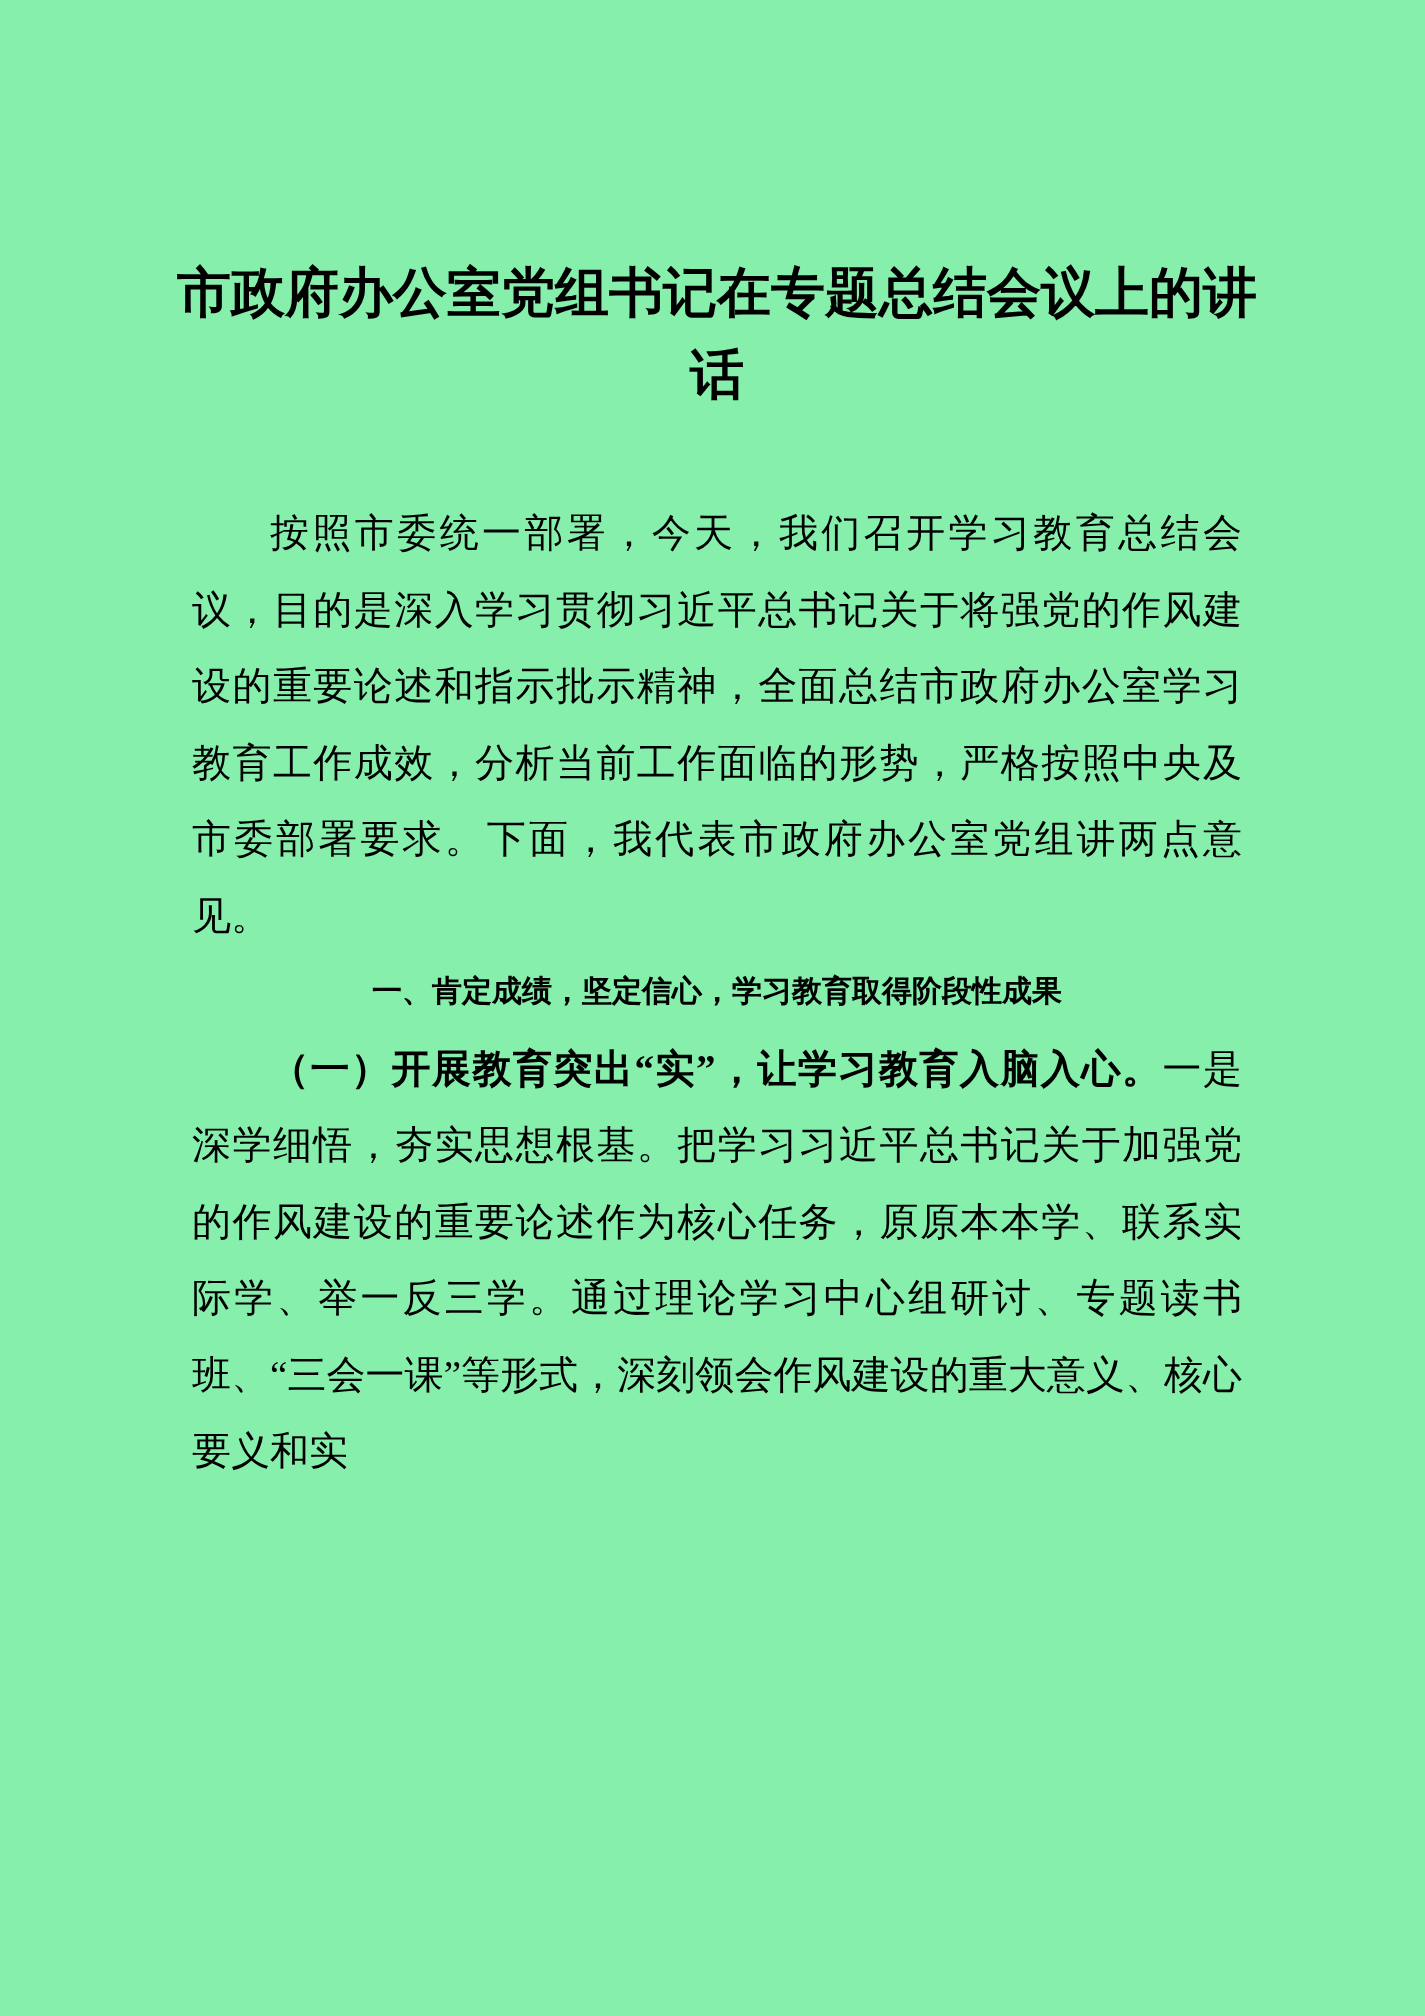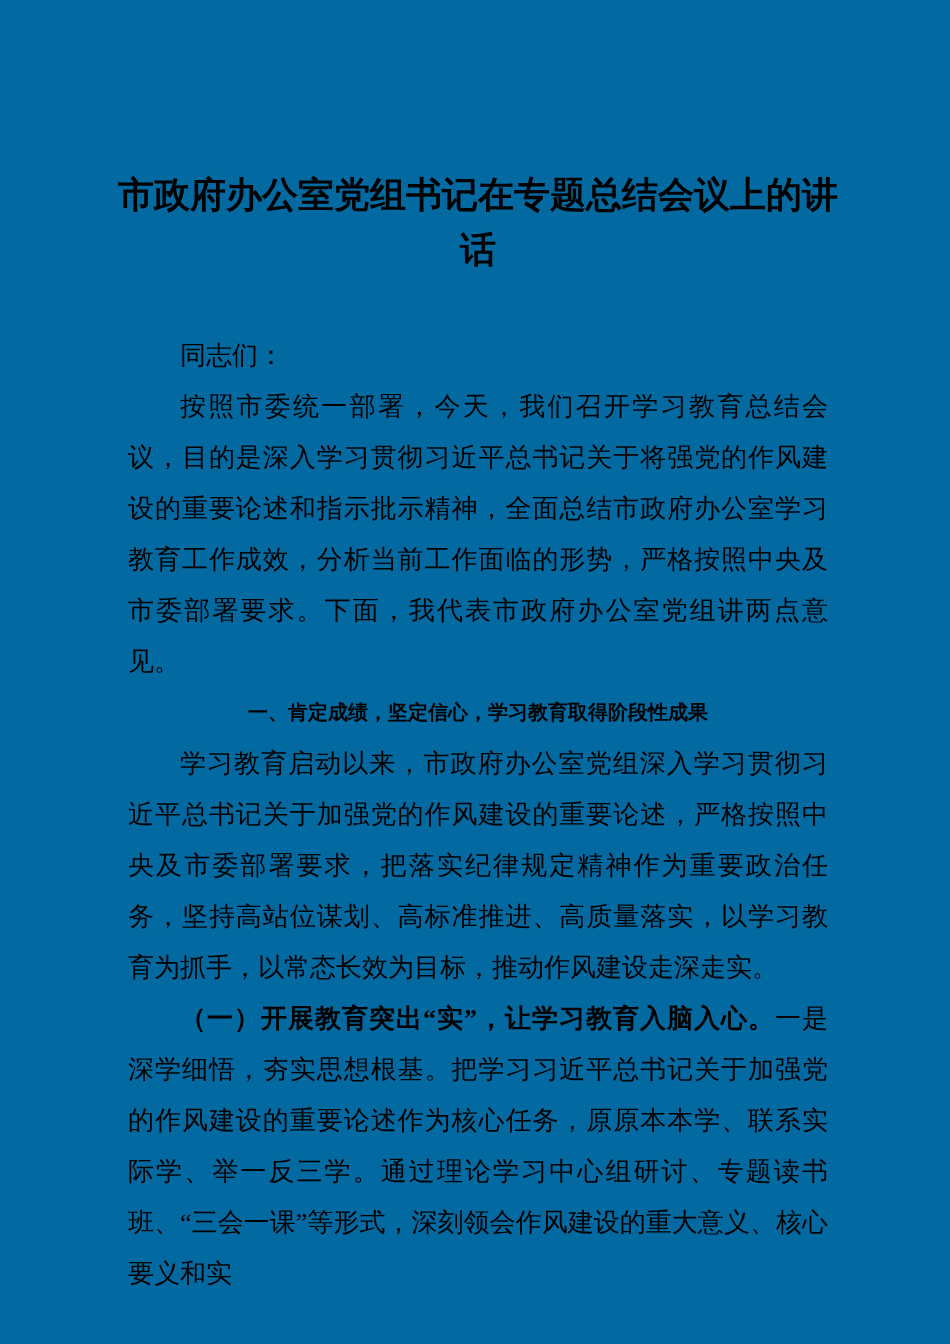--- a/index.html
+++ b/index.html
@@ -4,21 +4,21 @@
 <style>
   html, body {
     margin: 0;
     padding: 0;
     background: #ffffff;
   }
   .page {
     position: relative;
     width: 950px;
     height: 1344px;
-    background: #0369a1;
+    background: #86efac;
     overflow: hidden;
     box-sizing: border-box;
     padding: 168px 122px 0 128px;
     color: #000000;
   }
   .doc-title {
     margin: 0 -22px 52px -22px;
     font-family: "Liberation Serif", "DejaVu Serif", serif;
     font-weight: bold;
     font-size: 36px;
@@ -62,24 +62,22 @@
 
 <div class="page">
 
   <h1 class="doc-title">
     <span class="title-line">市政府办公室党组书记在专题总结会议上的讲</span>
     <span class="title-line">话</span>
   </h1>
 
   <div class="doc-body">
 
-    <p class="para">同志们：</p>
 
     <p class="para">按照市委统一部署，今天，我们召开学习教育总结会议，目的是深入学习贯彻习近平总书记关于将强党的作风建设的重要论述和指示批示精神，全面总结市政府办公室学习教育工作成效，分析当前工作面临的形势，严格按照中央及市委部署要求。下面，我代表市政府办公室党组讲两点意见。</p>
 
     <h2 class="section-heading">一、肯定成绩，坚定信心，学习教育取得阶段性成果</h2>
 
-    <p class="para">学习教育启动以来，市政府办公室党组深入学习贯彻习近平总书记关于加强党的作风建设的重要论述，严格按照中央及市委部署要求，把落实纪律规定精神作为重要政治任务，坚持高站位谋划、高标准推进、高质量落实，以学习教育为抓手，以常态长效为目标，推动作风建设走深走实。</p>
 
     <p class="para"><strong class="lead">（一）开展教育突出“实”，让学习教育入脑入心。</strong><span>一是深学细悟，夯实思想根基。把学习习近平总书记关于加强党的作风建设的重要论述作为核心任务，原原本本学、联系实际学、举一反三学。通过理论学习中心组研讨、专题读书班、“三会一课”等形式，深刻领会作风建设的重大意义、核心要义和实</span></p>
 
   </div>
 </div>
 
 </body></html>

